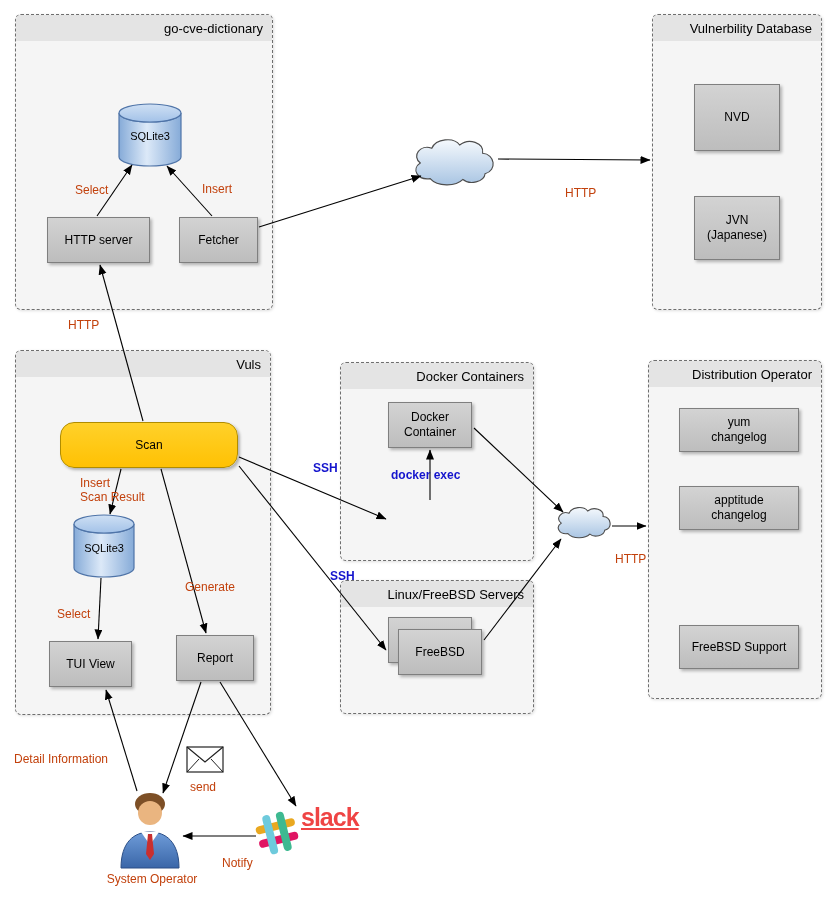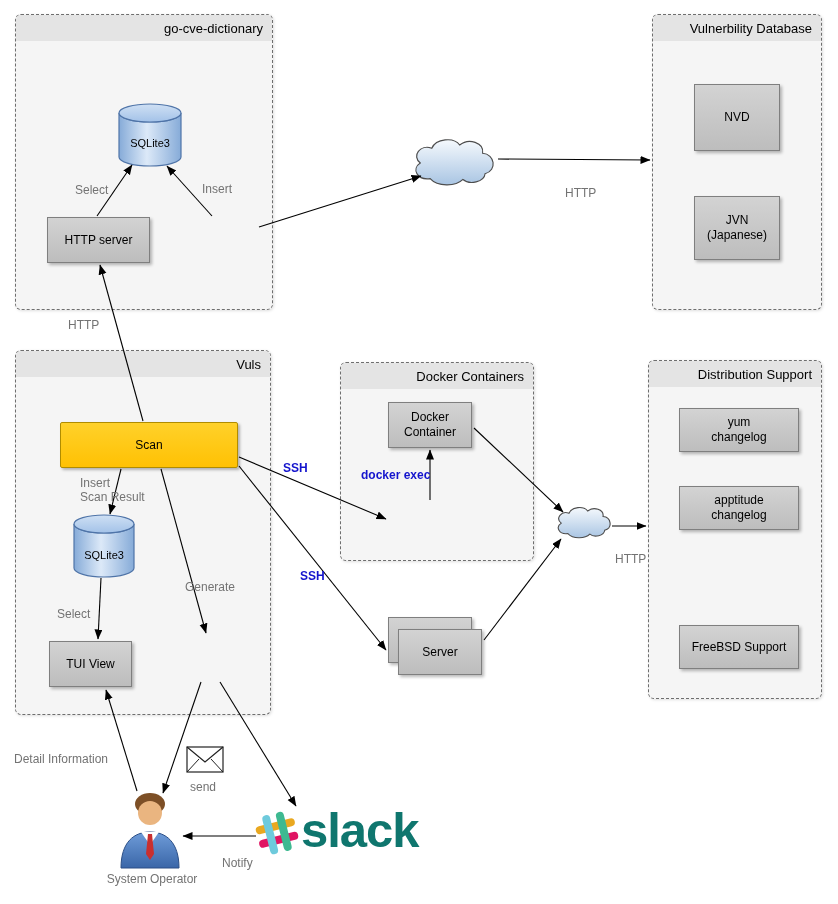--- a/index.html
+++ b/index.html
@@ -9,31 +9,31 @@
   .group { position:absolute; border:1px dashed #6e6e6e; border-radius:6px;
            background:#f5f5f5; z-index:0; box-shadow:1px 1px 3px rgba(0,0,0,.13); }
   .group-header { height:26px; background:#e4e4e4; border-radius:5px 5px 0 0;
            display:flex; align-items:center; justify-content:flex-end;
            padding:0 9px; font-size:13px; color:#000; }
 
   .node { position:absolute; background:linear-gradient(180deg,#d3d3d3,#bdbdbd);
           border:1px solid #7f7f7f; display:flex; align-items:center; justify-content:center;
           text-align:center; font-size:12px; line-height:1.25; color:#000;
           white-space:pre-line; z-index:3; box-shadow:2px 2px 3px rgba(0,0,0,.28); }
-  .node.scan { background:linear-gradient(180deg,#ffd12a,#ffc103); border-color:#b08c00; border-radius:2px; }
+  .node.scan { background:linear-gradient(180deg,#ffd12a,#ffc103); border-color:#b08c00; border-radius:14px; }
 
-  .lbl { position:absolute; font-size:12px; color:#737373; white-space:pre-line; z-index:3; line-height:1.18; }
-  .lbl.blue { color:#1414cd; font-weight:bold; }
+  .lbl { position:absolute; font-size:12px; color:#c2410c; white-space:pre-line; z-index:3; line-height:1.18; }
+  .lbl.blue { color:#1414cd; font-weight:bold;margin-left:30px; }
   .lbl.center { text-align:center; }
 
   .cyl-label { position:absolute; z-index:3; font-size:11px; color:#000;
-               display:flex; align-items:center; justify-content:center;margin-top:7px; }
+               display:flex; align-items:center; justify-content:center; }
 
-  .slack-word { position:absolute; left:301px; top:804px; font-size:49px; font-weight:700;
-                color:#0f766e; letter-spacing:-1px; z-index:3; line-height:1.1; }
+  .slack-word { position:absolute; left:301px; top:804px; font-size:25px; font-weight:700;
+                color:#ef4444; letter-spacing:-1px; z-index:3; line-height:1.1;text-decoration:underline; }
 
   #wires { position:absolute; left:0; top:0; z-index:2; pointer-events:none; }
 </style>
 </head>
 <body>
 
 <div class="canvas">
 
   <div class="group" style="left:15px;top:14px;width:258px;height:296px">
     <div class="group-header">go-cve-dictionary</div>
@@ -44,23 +44,26 @@
   </div>
 
   <div class="group" style="left:340px;top:362px;width:194px;height:199px">
     <div class="group-header">Docker Containers</div>
   </div>
 
   <div class="group" style="left:15px;top:350px;width:256px;height:365px">
     <div class="group-header">Vuls</div>
   </div>
 
+  <div class="group" style="left:340px;top:580px;width:194px;height:134px">
+    <div class="group-header">Linux/FreeBSD Servers</div>
+  </div>
 
   <div class="group" style="left:648px;top:360px;width:174px;height:339px">
-    <div class="group-header">Distribution Support</div>
+    <div class="group-header">Distribution Operator</div>
   </div>
 
   <svg id="wires" width="838" height="904" viewBox="0 0 838 904">
     <defs>
       <marker id="arr" markerWidth="11" markerHeight="9" refX="9.5" refY="4" orient="auto" markerUnits="userSpaceOnUse">
         <path d="M0,0 L10,4 L0,8 Z" fill="#000"></path>
       </marker>
       <linearGradient id="cylGrad" x1="0" y1="0" x2="1" y2="0">
         <stop offset="0" stop-color="#86abd8"></stop>
           <stop offset="0.45" stop-color="#dce9f8"></stop>
@@ -127,32 +130,34 @@
     <g>
       <ellipse cx="150" cy="804" rx="15" ry="11" fill="#7d4f26"></ellipse>
       <circle cx="150" cy="813" r="12" fill="#eab580"></circle>
       <path d="M121,868 C121,842 134,832 150,832 C166,832 179,842 179,868 Z" fill="url(#suitGrad)" stroke="#2c4f86" stroke-width="1"></path>
       <polygon points="141,832 159,832 150,845" fill="#ffffff"></polygon>
       <polygon points="148,834 152,834 154,854 150,860 146,854" fill="#c92f2f"></polygon>
     </g>
   </svg>
 
   <div class="node" style="left:47px;top:217px;width:103px;height:46px">HTTP server</div>
+  <div class="node" style="left:179px;top:217px;width:79px;height:46px">Fetcher</div>
   <div class="node" style="left:694px;top:84px;width:86px;height:67px">NVD</div>
   <div class="node" style="left:694px;top:196px;width:86px;height:64px">JVN
 (Japanese)</div>
 
   <div class="node scan" style="left:60px;top:422px;width:178px;height:46px">Scan</div>
   <div class="node" style="left:49px;top:641px;width:83px;height:46px">TUI View</div>
+  <div class="node" style="left:176px;top:635px;width:78px;height:46px">Report</div>
 
   <div class="node" style="left:388px;top:402px;width:84px;height:46px">Docker
 Container</div>
 
   <div class="node" style="left:388px;top:617px;width:84px;height:46px"></div>
-  <div class="node" style="left:398px;top:629px;width:84px;height:46px">Server</div>
+  <div class="node" style="left:398px;top:629px;width:84px;height:46px">FreeBSD</div>
 
   <div class="node" style="left:679px;top:408px;width:120px;height:44px">yum
 changelog</div>
   <div class="node" style="left:679px;top:486px;width:120px;height:44px">apptitude
 changelog</div>
   <div class="node" style="left:679px;top:625px;width:120px;height:44px">FreeBSD Support</div>
 
   <div class="cyl-label" style="left:119px;top:124px;width:62px;height:24px">SQLite3</div>
   <div class="cyl-label" style="left:74px;top:536px;width:60px;height:24px">SQLite3</div>
 

